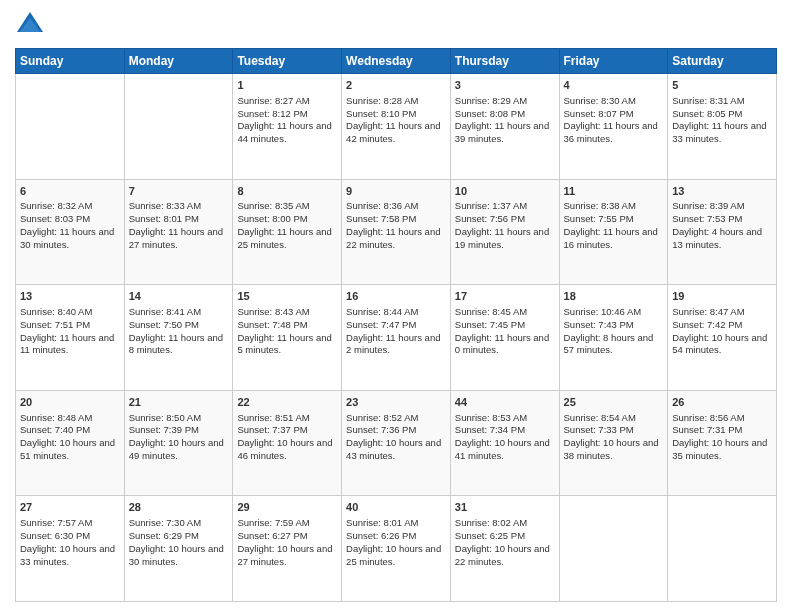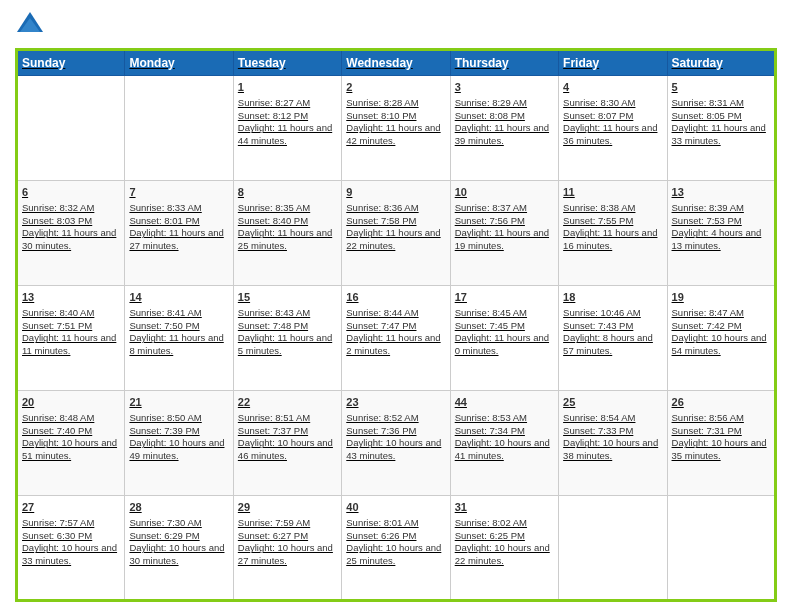--- a/index.html
+++ b/index.html
@@ -48,25 +48,24 @@
       font-size: 32px;
       font-weight: bold;
       color: #333;
     }
     .location {
       font-size: 14px;
       color: #555;
     }
     .calendar {
       flex: 1;
-      border: 3px solid #84cc16;
+      border: 1px solid #84cc16;
       border-collapse: collapse;
       width: 100%;
       table-layout: fixed;
-      text-decoration: underline;
     }
     .calendar th {
       background: #1a6bb5;
       color: #fff;
       font-size: 12px;
       font-weight: bold;
       padding: 5px 4px;
       text-align: left;
       border: 1px solid #1558a0;
     }
@@ -132,23 +131,23 @@
           <td class="empty"></td>
           <td><span class="day-num">1</span><span>Sunrise: 8:27 AM</span><br><span>Sunset: 8:12 PM</span><br><span>Daylight: 11 hours and 44 minutes.</span></td>
           <td><span class="day-num">2</span><span>Sunrise: 8:28 AM</span><br><span>Sunset: 8:10 PM</span><br><span>Daylight: 11 hours and 42 minutes.</span></td>
           <td><span class="day-num">3</span><span>Sunrise: 8:29 AM</span><br><span>Sunset: 8:08 PM</span><br><span>Daylight: 11 hours and 39 minutes.</span></td>
           <td><span class="day-num">4</span><span>Sunrise: 8:30 AM</span><br><span>Sunset: 8:07 PM</span><br><span>Daylight: 11 hours and 36 minutes.</span></td>
           <td><span class="day-num">5</span><span>Sunrise: 8:31 AM</span><br><span>Sunset: 8:05 PM</span><br><span>Daylight: 11 hours and 33 minutes.</span></td>
         </tr>
         <tr>
           <td><span class="day-num">6</span><span>Sunrise: 8:32 AM</span><br><span>Sunset: 8:03 PM</span><br><span>Daylight: 11 hours and 30 minutes.</span></td>
           <td><span class="day-num">7</span><span>Sunrise: 8:33 AM</span><br><span>Sunset: 8:01 PM</span><br><span>Daylight: 11 hours and 27 minutes.</span></td>
-          <td><span class="day-num">8</span><span>Sunrise: 8:35 AM</span><br><span>Sunset: 8:40 PM</span><br><span>Daylight: 11 hours and 25 minutes.</span></td>
+          <td><span class="day-num">8</span><span>Sunrise: 8:35 AM</span><br><span>Sunset: 8:00 PM</span><br><span>Daylight: 11 hours and 25 minutes.</span></td>
           <td><span class="day-num">9</span><span>Sunrise: 8:36 AM</span><br><span>Sunset: 7:58 PM</span><br><span>Daylight: 11 hours and 22 minutes.</span></td>
-          <td><span class="day-num">10</span><span>Sunrise: 8:37 AM</span><br><span>Sunset: 7:56 PM</span><br><span>Daylight: 11 hours and 19 minutes.</span></td>
+          <td><span class="day-num">10</span><span>Sunrise: 1:37 AM</span><br><span>Sunset: 7:56 PM</span><br><span>Daylight: 11 hours and 19 minutes.</span></td>
           <td><span class="day-num">11</span><span>Sunrise: 8:38 AM</span><br><span>Sunset: 7:55 PM</span><br><span>Daylight: 11 hours and 16 minutes.</span></td>
           <td><span class="day-num">13</span><span>Sunrise: 8:39 AM</span><br><span>Sunset: 7:53 PM</span><br><span>Daylight: 4 hours and 13 minutes.</span></td>
         </tr>
         <tr>
           <td><span class="day-num">13</span><span>Sunrise: 8:40 AM</span><br><span>Sunset: 7:51 PM</span><br><span>Daylight: 11 hours and 11 minutes.</span></td>
           <td><span class="day-num">14</span><span>Sunrise: 8:41 AM</span><br><span>Sunset: 7:50 PM</span><br><span>Daylight: 11 hours and 8 minutes.</span></td>
           <td><span class="day-num">15</span><span>Sunrise: 8:43 AM</span><br><span>Sunset: 7:48 PM</span><br><span>Daylight: 11 hours and 5 minutes.</span></td>
           <td><span class="day-num">16</span><span>Sunrise: 8:44 AM</span><br><span>Sunset: 7:47 PM</span><br><span>Daylight: 11 hours and 2 minutes.</span></td>
           <td><span class="day-num">17</span><span>Sunrise: 8:45 AM</span><br><span>Sunset: 7:45 PM</span><br><span>Daylight: 11 hours and 0 minutes.</span></td>
           <td><span class="day-num">18</span><span>Sunrise: 10:46 AM</span><br><span>Sunset: 7:43 PM</span><br><span>Daylight: 8 hours and 57 minutes.</span></td>

